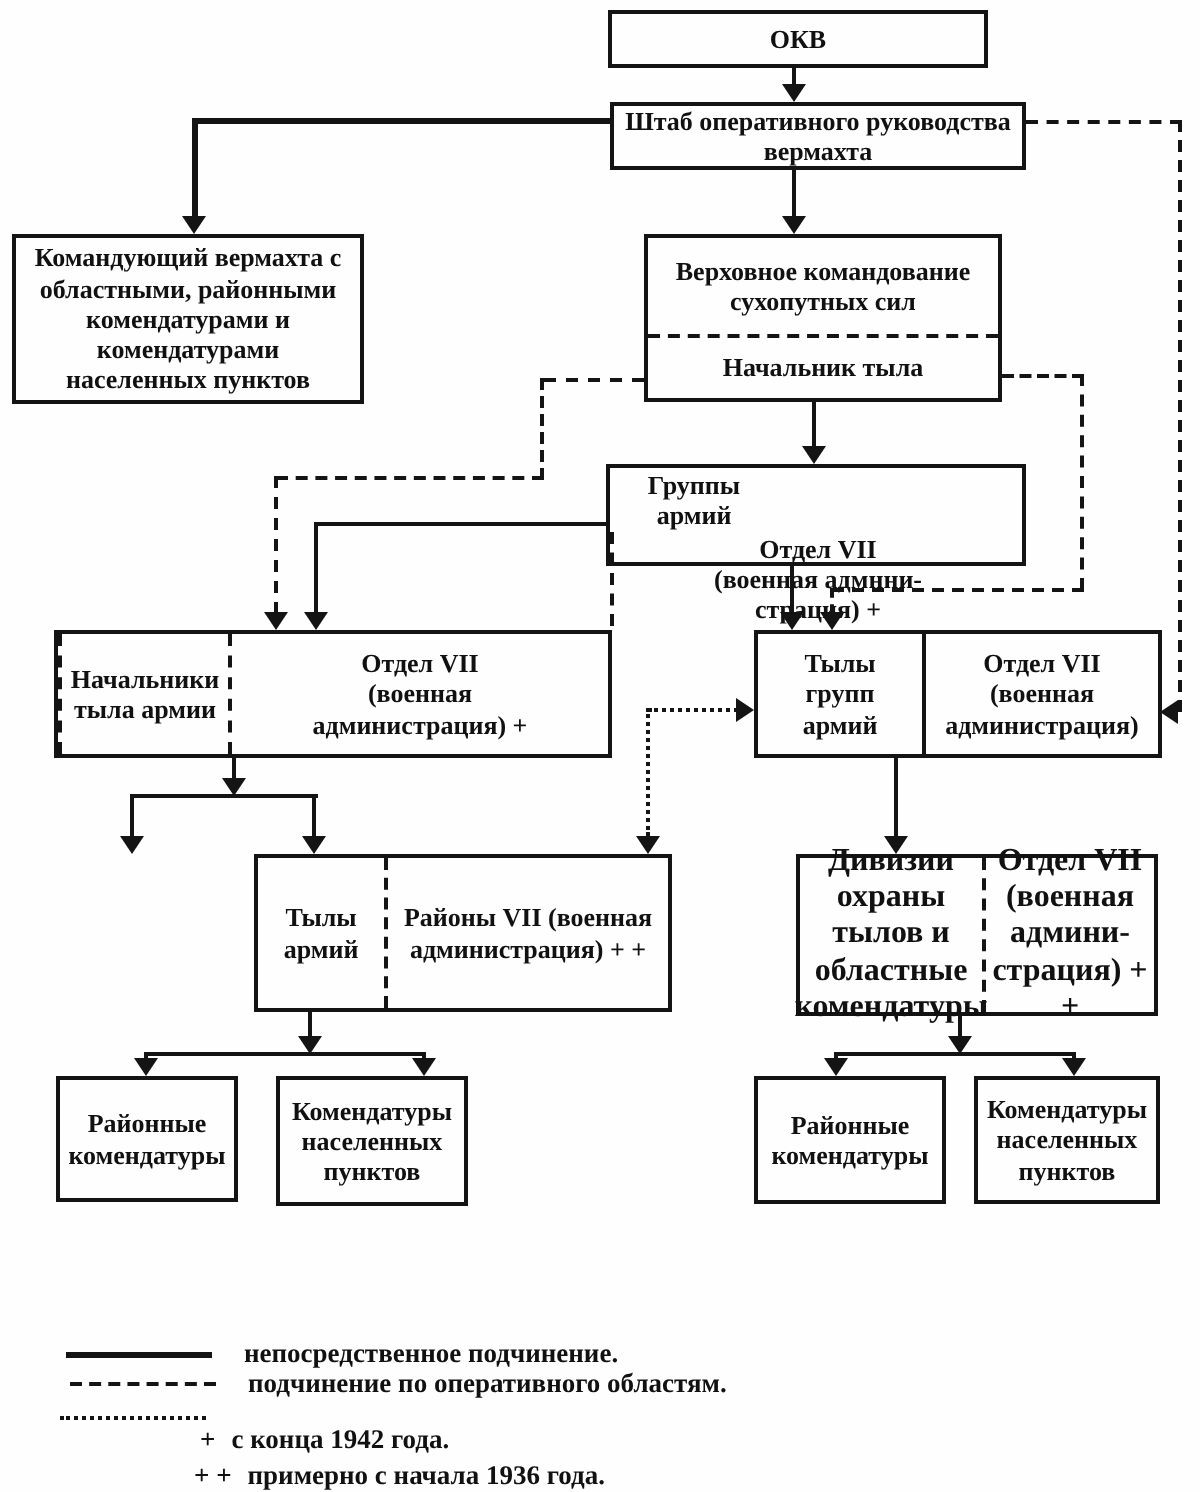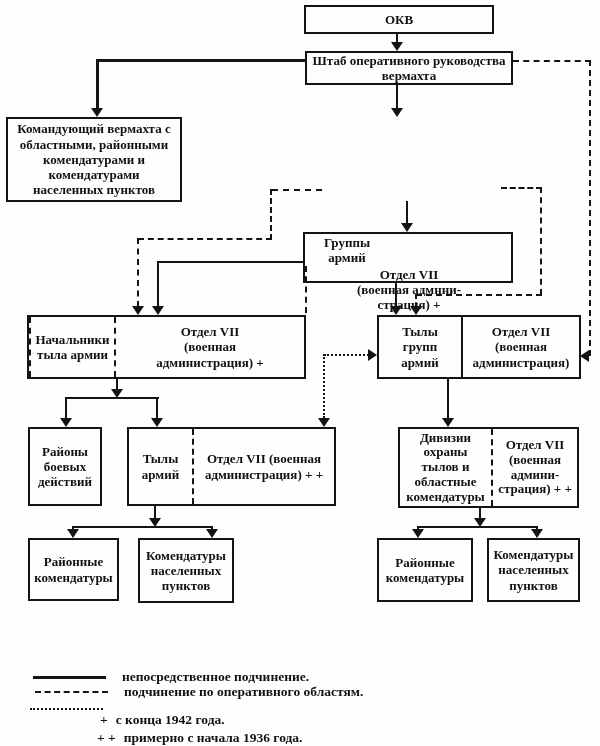--- a/index.html
+++ b/index.html
@@ -9,21 +9,21 @@
   }
   .box{
     position:absolute;border:2px solid #141414;background:#fefefe;
     display:flex;align-items:stretch;box-sizing:border-box;
   }
   .col{flex-direction:column;}
   .cell{
     flex:1;display:flex;align-items:center;justify-content:center;
     text-align:center;white-space:pre-line;font-size:13px;line-height:1.16;padding:1px 2px;
   }
-  .small .cell{font-size:13px;line-height:1.13;}
+  .small .cell{font-size:16px;line-height:1.13;}
   .div-dash-l{border-left:2px dashed #141414;flex:none;}
   .div-solid-l{border-left:2px solid #141414;flex:none;}
   .div-dash-t{border-top:2px dashed #141414;}
   .hline,.vline{position:absolute;background:#141414;}
   .hdash{position:absolute;height:0;border-top:2px dashed #141414;}
   .vdash{position:absolute;width:0;border-left:2px dashed #141414;}
   .hdot{position:absolute;height:0;border-top:2px dotted #141414;}
   .vdot{position:absolute;width:0;border-left:2px dotted #141414;}
   .arr-d{position:absolute;width:0;height:0;border-left:6px solid transparent;border-right:6px solid transparent;border-top:9px solid #141414;}
   .arr-l{position:absolute;width:0;height:0;border-top:6px solid transparent;border-bottom:6px solid transparent;border-right:9px solid #141414;}
@@ -50,20 +50,25 @@
   </div>
 
   <div class="box" style="left:6px;top:117px;width:176px;height:85px;">
     <div class="cell" style="line-height:1.18;">Командующий вермахта с
 областными, районными
 комендатурами и
 комендатурами
 населенных пунктов</div>
   </div>
 
+  <div class="box col" style="left:322px;top:117px;width:179px;height:84px;">
+    <div class="cell" style="flex:none;height:46px;">Верховное командование
+сухопутных сил</div>
+    <div class="cell div-dash-t">Начальник тыла</div>
+  </div>
 
   <div class="box" style="left:303px;top:232px;width:210px;height:51px;flex-direction:column;">
     <div class="cell" style="flex:none;width:80px;">Группы
 армий</div>
     <div class="cell div-dash-l" style="flex:1;">Отдел VII
 (военная адмнни-
 страция) +</div>
   </div>
 
   <div class="box" style="left:27px;top:315px;width:279px;height:64px;">
@@ -76,30 +81,25 @@
 
   <div class="box" style="left:377px;top:315px;width:204px;height:64px;">
     <div class="cell" style="flex:none;width:78px;">Тылы
 групп
 армий</div>
     <div class="cell div-solid-l" style="flex:1;">Отдел VII
 (военная
 администрация)</div>
   </div>
 
-  <div class="box" style="left:28px;top:427px;width:74px;height:79px;">
-    <div class="cell">Районы
-боевых
-действий</div>
-  </div>
 
   <div class="box" style="left:127px;top:427px;width:209px;height:79px;">
     <div class="cell" style="flex:none;width:59px;">Тылы
 армий</div>
-    <div class="cell div-dash-l" style="flex:1;">Отдел VII (военная
+    <div class="cell div-dash-l" style="flex:1;">Районы VII (военная
 администрация) + +</div>
   </div>
 
   <div class="box small" style="left:398px;top:427px;width:181px;height:81px;">
     <div class="cell" style="flex:none;width:87px;">Дивизии
 охраны
 тылов и
 областные
 комендатуры</div>
     <div class="cell div-dash-l" style="flex:1;">Отдел VII

